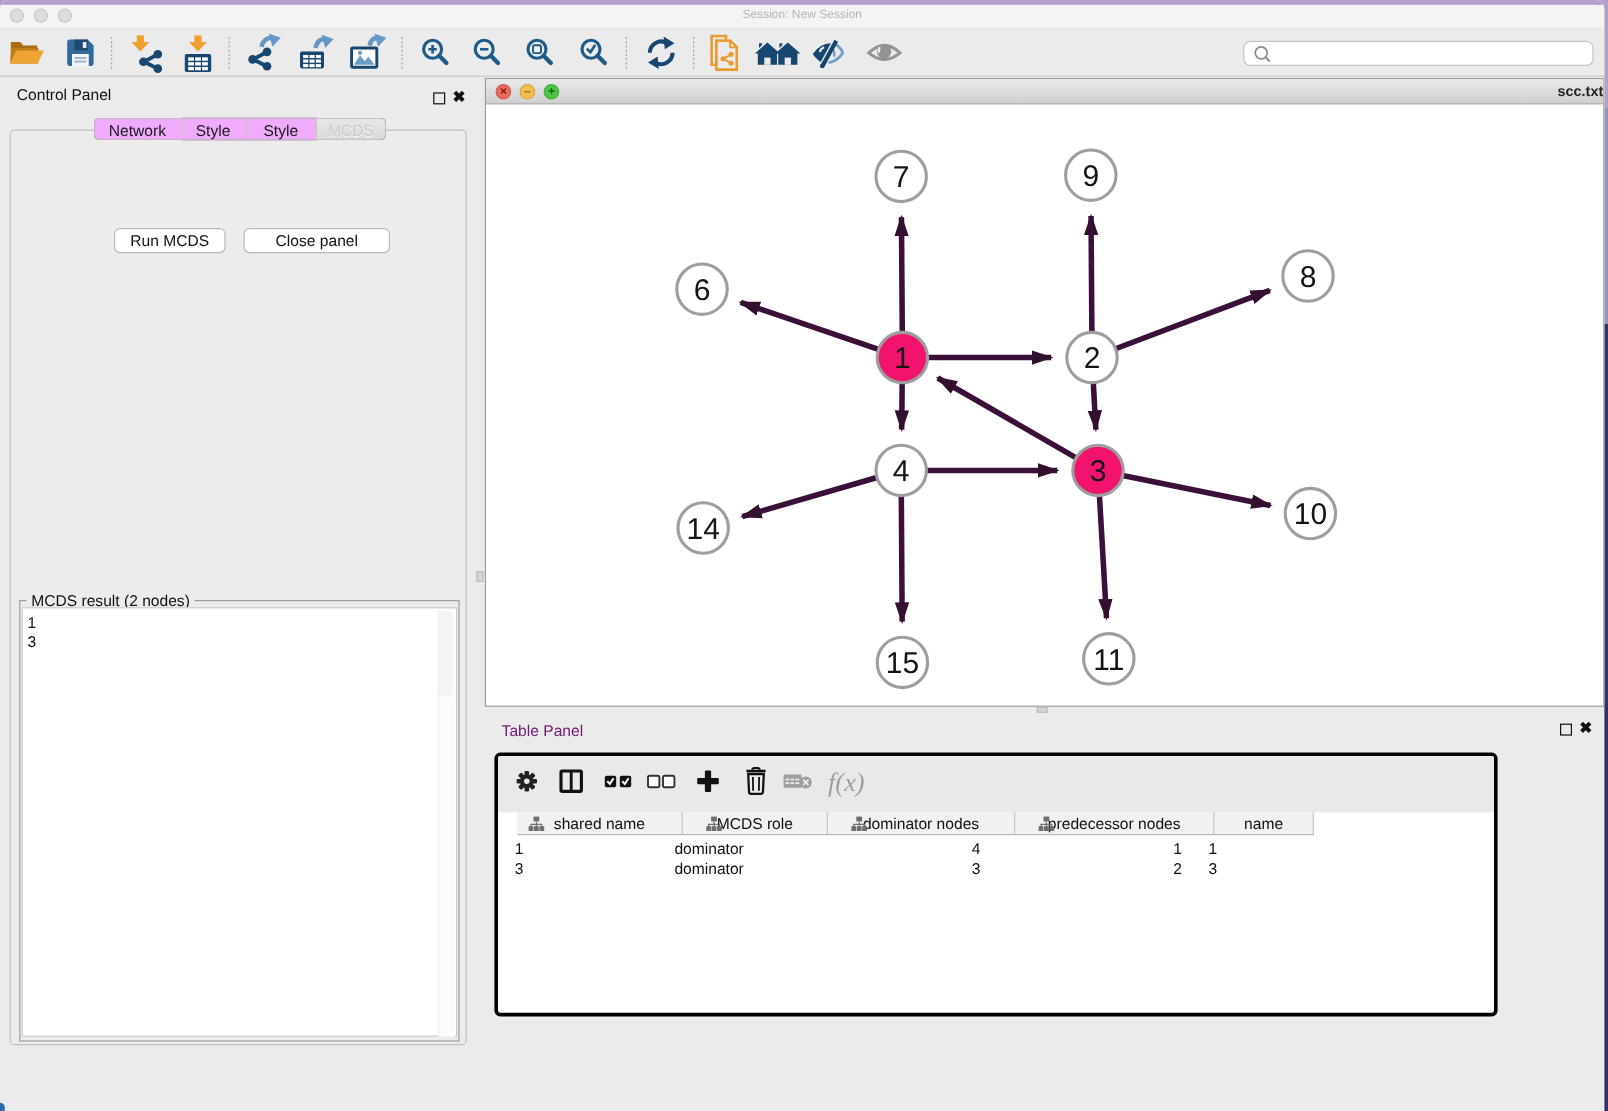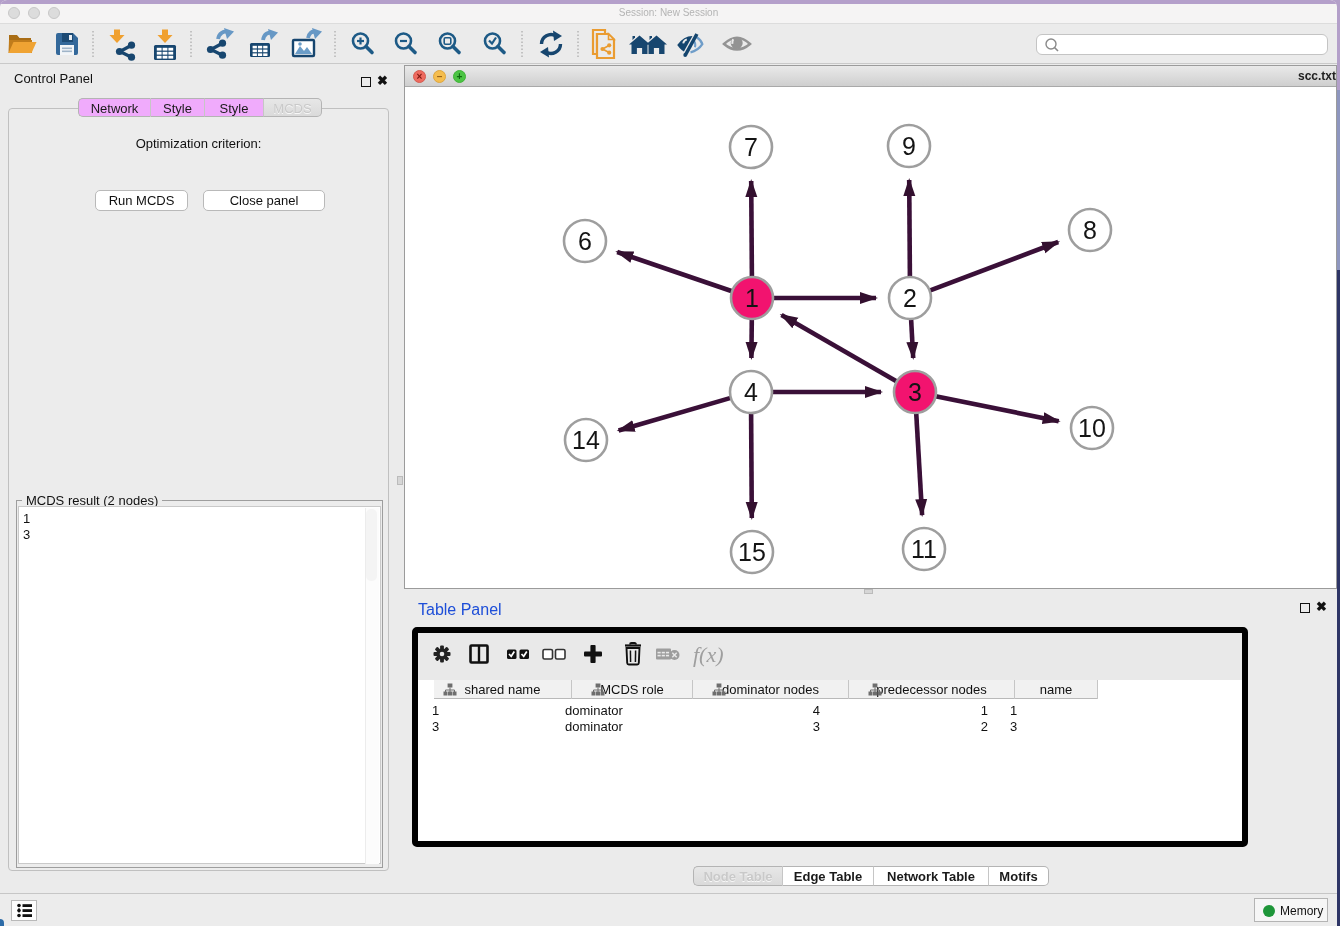--- a/index.html
+++ b/index.html
@@ -37,22 +37,22 @@
 #fs-scroll { position:absolute; right:1px; top:1px; width:14px; height:356px; background:#fcfcfc; border-left:1px solid #ececec; }
 #fs-thumb { position:absolute; right:2px; top:1px; width:11px; height:72px; background:#f4f4f4; border-radius:5px; }
 
 #netwin { position:absolute; left:404px; top:65px; width:933px; height:524px; border:1px solid #9b9b9b; background:#fff; }
 #nettitle { position:absolute; left:0; top:0; width:100%; height:21px; background:linear-gradient(#e9e9e9,#cfcfcf); border-bottom:1px solid #a9a9a9; }
 #nettitle .t { position:absolute; width:100%; text-align:right; line-height:21px; font-size:12px; font-weight:bold; color:#222; }
 .mac { position:absolute; top:4px; width:13px; height:13px; border-radius:50%; font-size:10px; font-weight:bold; text-align:center; line-height:11px; }
 #netsplit { position:absolute; left:864px; top:589px; width:9px; height:5px; background:#d6d6d6; border:1px solid #bbb; }
 #cpsplit { position:absolute; left:397px; top:476px; width:6px; height:9px; background:#d6d6d6; border:1px solid #bbb; }
 
-#tp-title { position:absolute; left:418px; top:601px; font-size:16px; color:#1d4ed8; }
-#tp-box { position:absolute; left:412px; top:627px; width:836px; height:220px; background:#fff; border:6px solid #000000; border-radius:5px; overflow:hidden; }
+#tp-title { position:absolute; left:418px; top:601px; font-size:13px; color:#701a75; }
+#tp-box { position:absolute; left:412px; top:627px; width:836px; height:220px; background:#fff; border:3px solid #000000; border-radius:5px; overflow:hidden; }
 #tp-toolbar { position:absolute; left:0; top:0; width:100%; height:47px; background:#e9e9e9; }
 #tp-header { position:absolute; left:16px; top:47px; width:664px; height:19px; background:#f1f1f1; border-bottom:1px solid #b9b9b9; }
 .th { position:absolute; top:0; height:19px; border-right:1px solid #c6c6c6; font-size:13px; text-align:center; line-height:19px; color:#111; }
 .td { position:absolute; font-size:13px; color:#111; height:16px; line-height:16px; }
 
 #bot-tabs { position:absolute; left:693px; top:866px; height:20px; display:flex; z-index:3; }
 .btab { height:20px; line-height:20px; font-size:13px; font-weight:bold; text-align:center; background:#fff; border-top:1px solid #b4b4b4; border-bottom:1px solid #b4b4b4; border-right:1px solid #c6c6c6; color:#1a1a1a; }
 
 #statusbar { position:absolute; left:0; top:893px; width:1337px; height:33px; background:#ececec; border-top:1px solid #c6c6c6; }
 #listbtn { position:absolute; left:11px; top:6px; width:26px; height:21px; background:#fdfdfd; border:1px solid #b9b9b9; }
@@ -265,21 +265,20 @@
 <div id="cp-title">Control Panel</div>
 <div class="panefloat" style="left:361px;top:77px;"></div>
 <div class="panex" style="left:377px;top:73px;">✖</div>
 <div id="cp-box"></div>
 <div id="cp-tabs">
   <div class="tab first" style="width:73px;">Network</div>
   <div class="tab" style="width:54px;">Style</div>
   <div class="tab" style="width:59px;">Style</div>
   <div class="tab last dis" style="width:58px;">MCDS</div>
 </div>
-<div id="opt-label">Optimization criterion:</div>
 <div class="btn" style="left:95px;width:93px;">Run MCDS</div>
 <div class="btn" style="left:203px;width:122px;">Close panel</div>
 <div id="fieldset"></div>
 <div id="fieldset-label">MCDS result (2 nodes)</div>
 <div id="fs-inner">
       <div style="padding:4px 0 0 4px;line-height:16px;">1<br>3</div>
   <div id="fs-scroll">
         <div id="fs-thumb"></div>
       </div>
 </div>
@@ -441,40 +440,15 @@
   <div class="td" style="left:147px;top:70px;">dominator</div>
   <div class="td" style="left:259px;top:70px;width:143px;text-align:right;">4</div>
   <div class="td" style="left:415px;top:70px;width:155px;text-align:right;">1</div>
   <div class="td" style="left:592px;top:70px;">1</div>
   <div class="td" style="left:14px;top:86px;">3</div>
   <div class="td" style="left:147px;top:86px;">dominator</div>
   <div class="td" style="left:259px;top:86px;width:143px;text-align:right;">3</div>
   <div class="td" style="left:415px;top:86px;width:155px;text-align:right;">2</div>
   <div class="td" style="left:592px;top:86px;">3</div>
 </div>
-<div id="bot-tabs">
-  <div class="btab dis" style="width:90px;border-left:1px solid #b4b4b4;border-radius:5px 0 0 5px;background:linear-gradient(#e7e7e7,#dadada);color:#c9c9c9;text-shadow:0 1px 0 #f8f8f8;">Node Table</div>
-  <div class="btab" style="width:91px;">Edge Table</div>
-  <div class="btab" style="width:115px;">Network Table</div>
-  <div class="btab" style="width:60px;border-right:1px solid #b4b4b4;border-radius:0 5px 5px 0;">Motifs</div>
-</div>
-
-<div id="statusbar">
-  <div id="listbtn">
-    <svg width="24" height="19" style="position:absolute;left:0;top:0;">
-      <line x1="7" y1="4" x2="7" y2="15" stroke="#111" stroke-width="1" stroke-dasharray="1.5 1.5"></line>
-      <g fill="#111">
-        <circle cx="7" cy="4.5" r="1.8"></circle>
-            <rect x="10.5" y="3.2" width="9.5" height="2.8"></rect>
-        <circle cx="7" cy="9.5" r="1.8"></circle>
-            <rect x="10.5" y="8.2" width="9.5" height="2.8"></rect>
-        <circle cx="7" cy="14.5" r="1.8"></circle>
-            <rect x="10.5" y="13.2" width="9.5" height="2.8"></rect>
-      </g>
-    </svg>
-  </div>
-  <div id="membtn">
-        <div class="dot"></div>
-        <div class="t">Memory</div>
-      </div>
-</div>
+
 </div>
 <div style="position:absolute;left:0;top:919px;width:4px;height:7px;background:#2d6ca8;border-radius:0 4px 0 0;z-index:9;"></div>
 
 </body></html>

